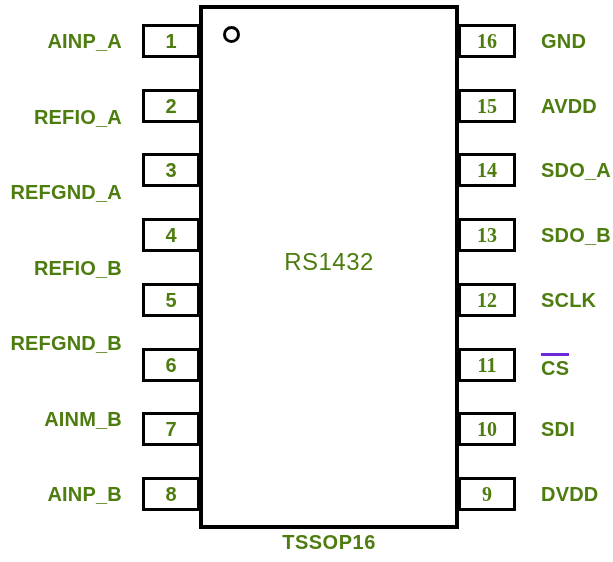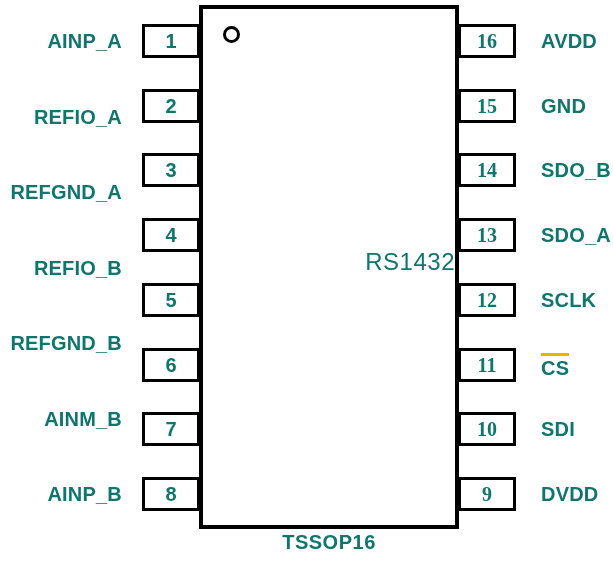--- a/index.html
+++ b/index.html
@@ -6,21 +6,21 @@
     margin: 0;
     padding: 0;
     background: #ffffff;
   }
   .canvas {
     position: relative;
     width: 613px;
     height: 562px;
     background: #ffffff;
     font-family: "Liberation Sans", sans-serif;
-    color: #0f766e;
+    color: #4d7c0f;
     overflow: hidden;
   }
   
   .chip-body {
     position: absolute;
     left: 199px;
     top: 5px;
     width: 260px;
     height: 524px;
     border: 4px solid #000000;
@@ -36,21 +36,21 @@
     height: 11px;
     border: 3px solid #000000;
     border-radius: 50%;
     background: #ffffff;
   }
   .chip-title {
     position: absolute;
     left: 0;
     top: 239px;
     width: 100%;
-    text-align: right;
+    text-align: center;
     font-size: 24px;
     font-weight: 500;
     letter-spacing: 0.5px;
   }
   
   .col {
     position: absolute;
     top: 24px;
     height: 487px;
     display: flex;
@@ -88,21 +88,21 @@
   }
   .pin-label {
     font-size: 20px;
     font-weight: bold;
     letter-spacing: 0.2px;
     white-space: nowrap;
   }
   .overline-wrap {
     display: inline-block;
     line-height: 1.05;
-    border-top: 3px solid #eab308;
+    border-top: 3px solid #6d28d9;
     padding-top: 2px;
     margin-top: 5px;
   }
   
   .package-label {
     position: absolute;
     left: 199px;
     top: 531px;
     width: 260px;
     text-align: center;
@@ -147,24 +147,24 @@
     <div class="row pin-box">15</div>
     <div class="row pin-box">14</div>
     <div class="row pin-box">13</div>
     <div class="row pin-box">12</div>
     <div class="row pin-box">11</div>
     <div class="row pin-box">10</div>
     <div class="row pin-box">9</div>
   </div>
 
   <div class="col labels-right">
+    <div class="row pin-label">GND</div>
     <div class="row pin-label">AVDD</div>
-    <div class="row pin-label">GND</div>
+    <div class="row pin-label">SDO_A</div>
     <div class="row pin-label">SDO_B</div>
-    <div class="row pin-label">SDO_A</div>
     <div class="row pin-label">SCLK</div>
     <div class="row pin-label"><span class="overline-wrap">CS</span></div>
     <div class="row pin-label">SDI</div>
     <div class="row pin-label">DVDD</div>
   </div>
 
   <div class="package-label">TSSOP16</div>
 
 </div>
 

